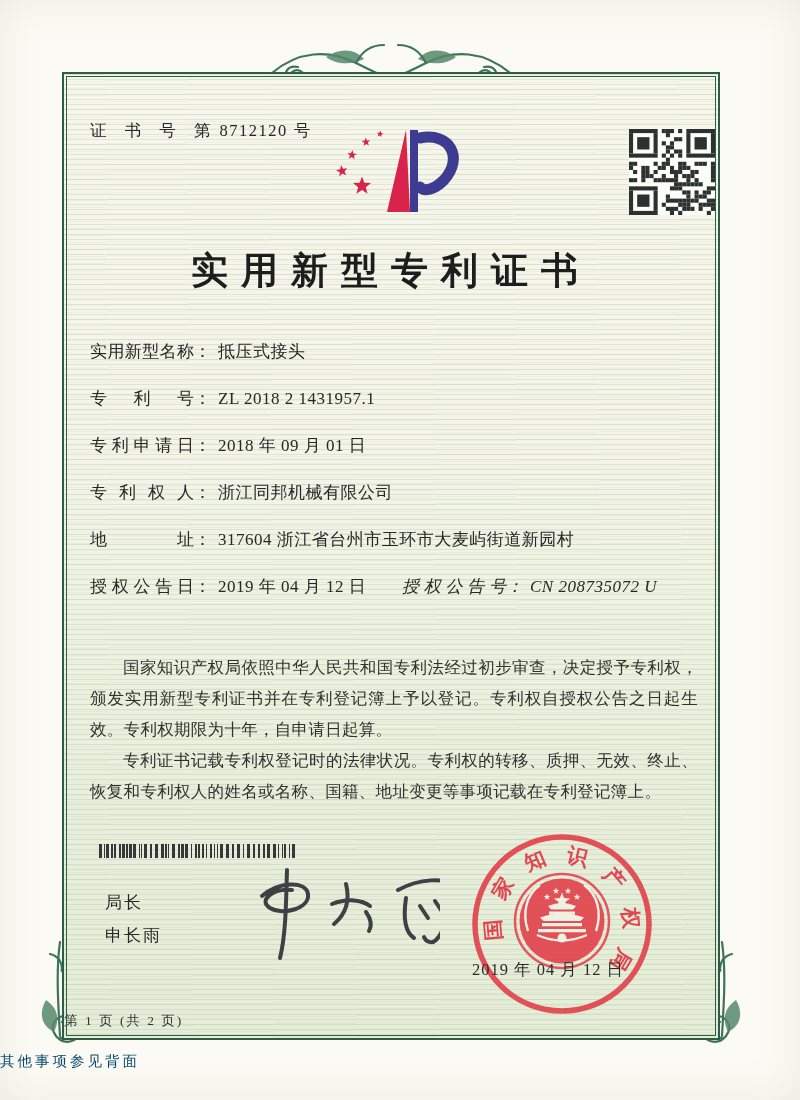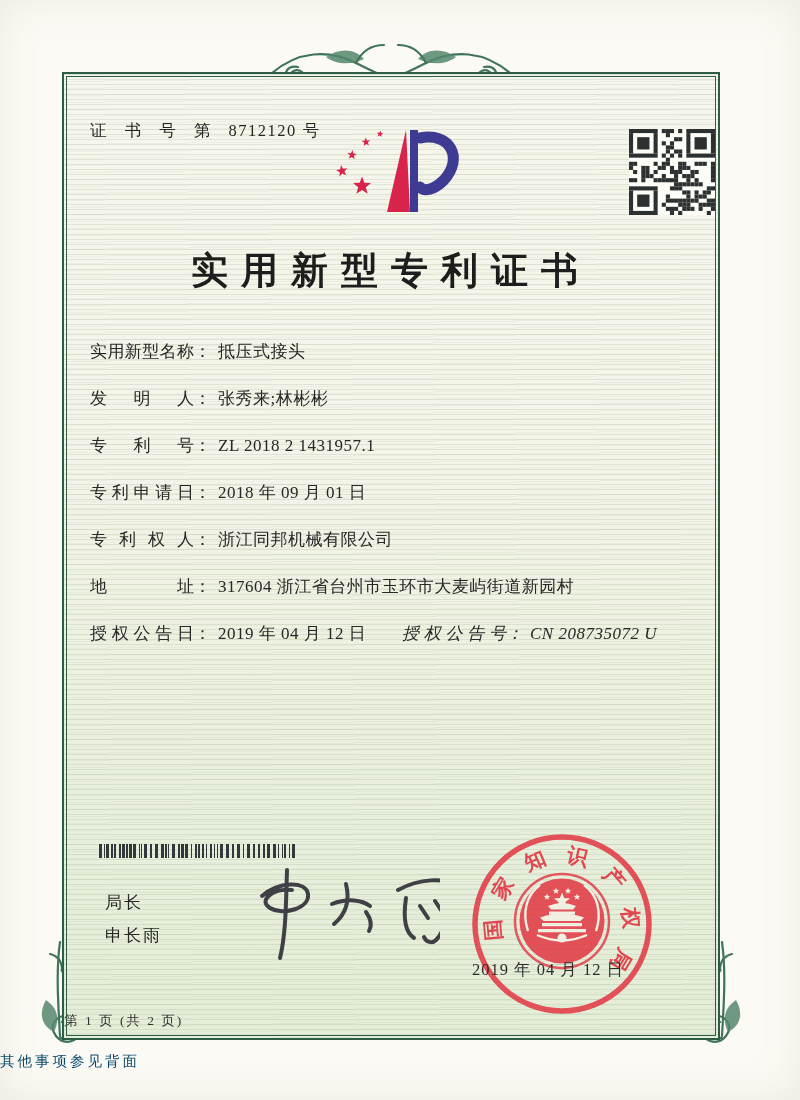--- a/index.html
+++ b/index.html
@@ -23,21 +23,21 @@
     position:absolute;left:62px;top:72px;width:658px;height:968px;
     box-sizing:border-box;border:2.5px solid var(--green);
     background:
       repeating-linear-gradient(180deg, rgba(130,165,115,.20) 0 1px, rgba(0,0,0,0) 1px 5px),
       repeating-linear-gradient(179.3deg, rgba(150,180,135,.10) 0 1px, rgba(0,0,0,0) 1px 7px),
       linear-gradient(180deg,#f7f6ec 0%,#f4f4e9 40%,#edf1e0 62%,#e7eedb 82%,#e5edd8 100%);
   }
   .frame::after{content:"";position:absolute;inset:2px;border:1px solid var(--green);pointer-events:none;}
   .cert-no{position:absolute;left:26px;top:46px;font-size:16.5px;white-space:nowrap;}
   .cert-no .pre{letter-spacing:7px;}
-  .cert-no .num{letter-spacing:1.5px;margin-left:11px;}
+  .cert-no .num{letter-spacing:1.5px;margin-left:2px;}
   .cert-no .suf{margin-left:6px;}
   .logo{position:absolute;left:268px;top:52px;width:145px;height:100px;}
   .qr{position:absolute;left:565px;top:55px;width:86px;height:86px;background:#fdfdf8;}
   .title{
     position:absolute;left:0;right:0;top:172px;text-align:center;
     font-size:37px;font-weight:bold;letter-spacing:13px;
     color:#1d1d1d;
   }
   .fields{position:absolute;left:26px;top:264px;width:612px;}
   .frow{position:relative;height:47px;font-size:17px;line-height:27px;white-space:nowrap;}
@@ -271,42 +271,43 @@
         <rect x="76" y="80" width="4" height="4" fill="#2b3030"></rect>
       </svg>
 
     <div class="title">实用新型专利证书</div>
 
     <div class="fields">
       <div class="frow">
         <span class="flabel">实用新型名称</span><span class="fcolon">：</span><span class="fvalue">抵压式接头</span>
       </div>
       <div class="frow">
-        <span class="flabel">发明人</span><span class="fcolon">：</span><span class="fvalue">张秀来;林彬彬</span>
-      </div>
-      <div class="frow">
         <span class="flabel">专利号</span><span class="fcolon">：</span><span class="fvalue">ZL 2018 2 1431957.1</span>
       </div>
       <div class="frow">
         <span class="flabel">专利申请日</span><span class="fcolon">：</span><span class="fvalue">2018 年 09 月 01 日</span>
       </div>
       <div class="frow">
         <span class="flabel">专利权人</span><span class="fcolon">：</span><span class="fvalue">浙江同邦机械有限公司</span>
       </div>
       <div class="frow">
         <span class="flabel">地址</span><span class="fcolon">：</span><span class="fvalue">317604 浙江省台州市玉环市大麦屿街道新园村</span>
       </div>
       <div class="frow">
         <span class="flabel">授权公告日</span><span class="fcolon">：</span><span class="fvalue">2019 年 04 月 12 日</span>
         <span class="grant-group2">
           <span class="flabel">授权公告号</span><span class="fcolon">：</span><span class="fvalue">CN 208735072 U</span>
         </span>
       </div>
     </div>
 
+    <div class="paras">
+      <p>国家知识产权局依照中华人民共和国专利法经过初步审查，决定授予专利权，颁发实用新型专利证书并在专利登记簿上予以登记。专利权自授权公告之日起生效。专利权期限为十年，自申请日起算。</p>
+      <p>专利证书记载专利权登记时的法律状况。专利权的转移、质押、无效、终止、恢复和专利权人的姓名或名称、国籍、地址变更等事项记载在专利登记簿上。</p>
+    </div>
 
     <svg class="barcode" viewBox="0 0 200 14" id="barcode-svg" preserveAspectRatio="none">
         <rect x="0" y="0" width="3" height="14" fill="#33383a"></rect>
         <rect x="5" y="0" width="1" height="14" fill="#33383a"></rect>
         <rect x="7" y="0" width="3" height="14" fill="#33383a"></rect>
         <rect x="12" y="0" width="2" height="14" fill="#33383a"></rect>
         <rect x="15" y="0" width="2" height="14" fill="#33383a"></rect>
         <rect x="20" y="0" width="2" height="14" fill="#33383a"></rect>
         <rect x="23" y="0" width="3" height="14" fill="#33383a"></rect>
         <rect x="27" y="0" width="2" height="14" fill="#33383a"></rect>

